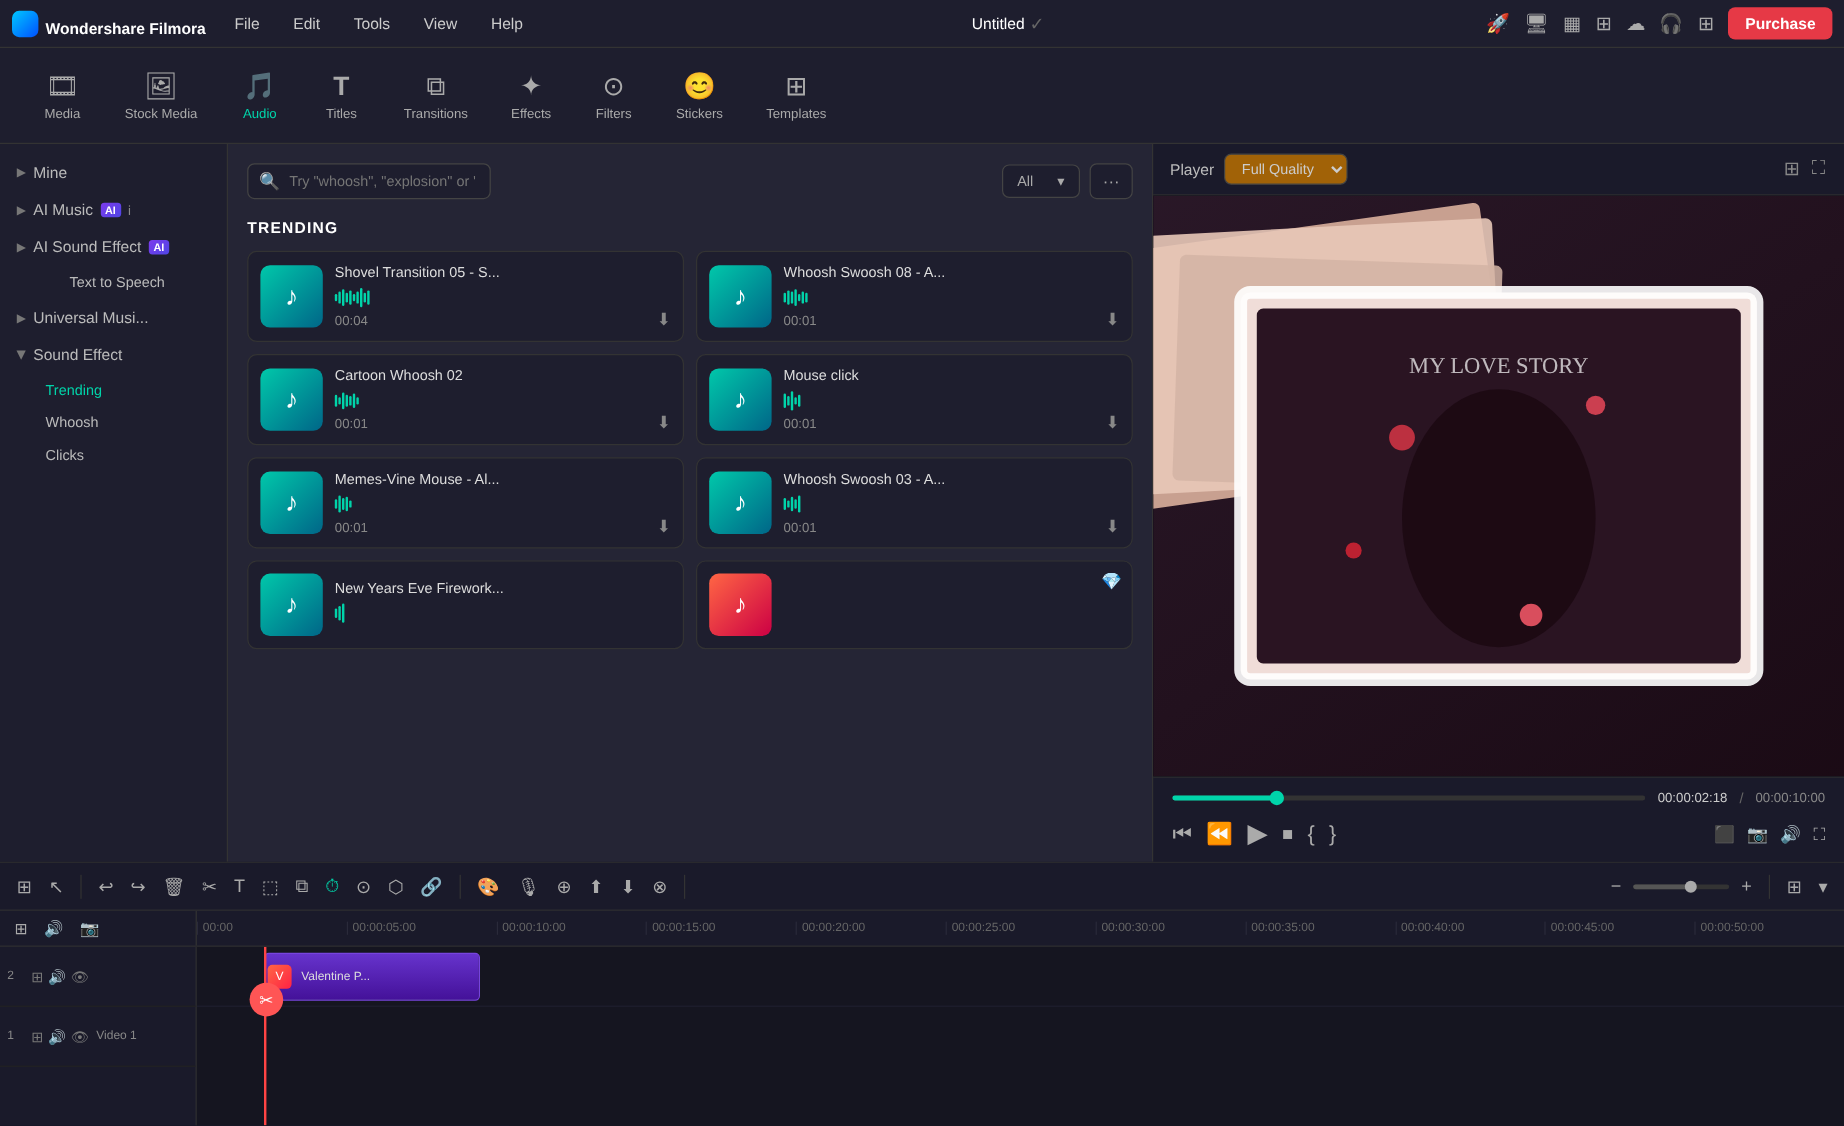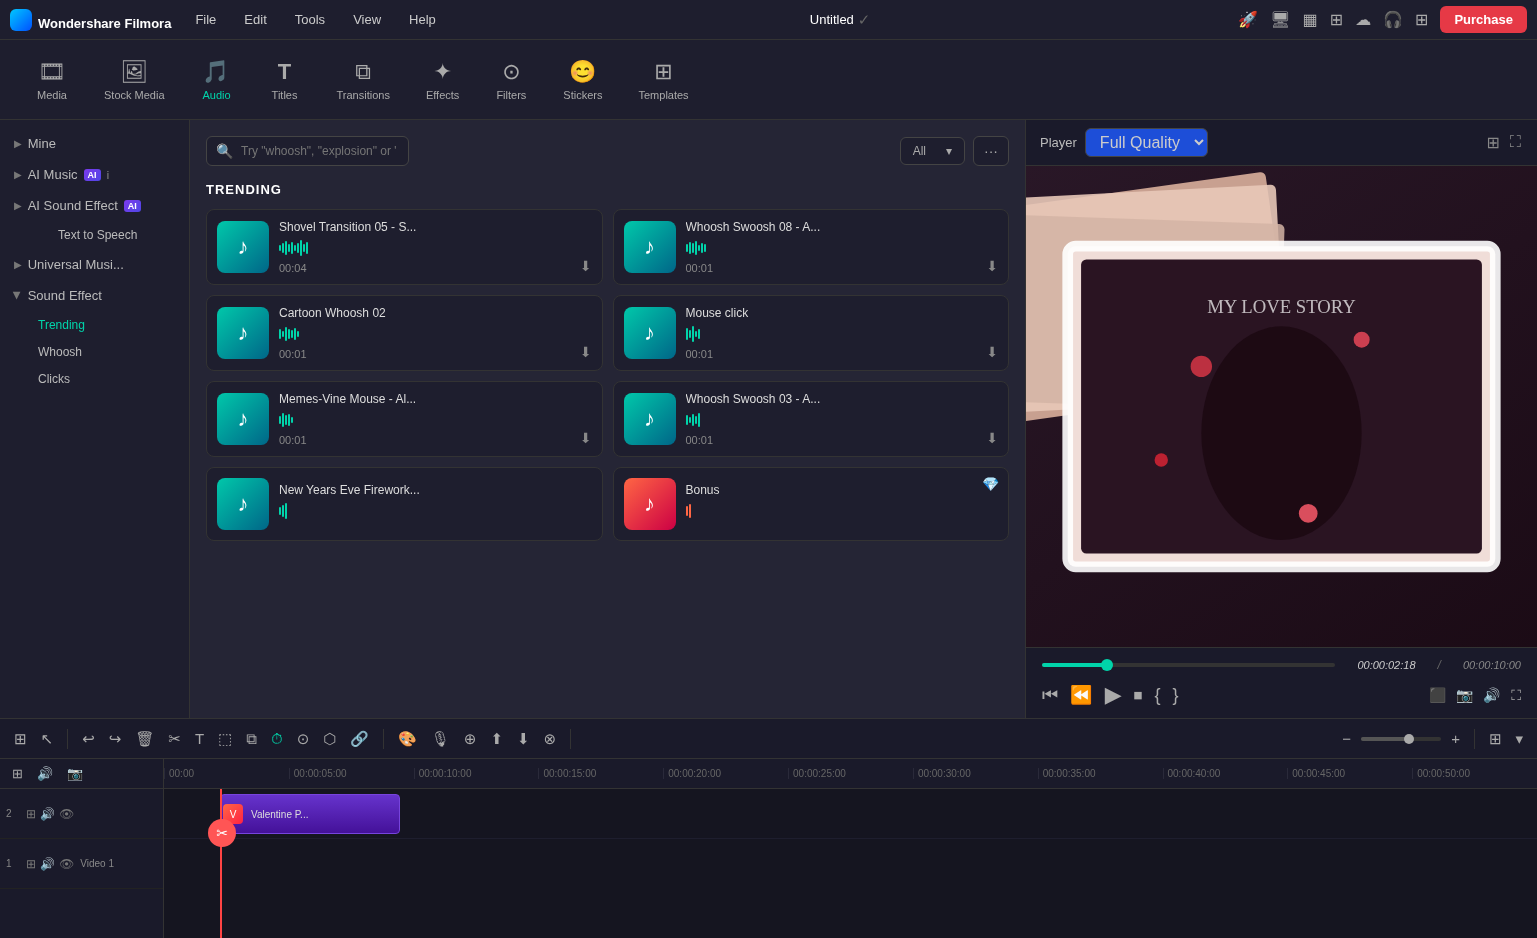--- a/index.html
+++ b/index.html
@@ -54,29 +54,29 @@
     .audio-thumb .music-note { color: #fff; font-size: 22px; }
     .audio-info { flex: 1; min-width: 0; }
     .audio-name { color: #ddd; font-size: 12px; font-weight: 500; white-space: nowrap; overflow: hidden; text-overflow: ellipsis; margin-bottom: 4px; }
     .audio-wave { height: 20px; display: flex; align-items: center; gap: 1px; margin-bottom: 4px; }
     .wave-bar { background: #00d4aa; border-radius: 1px; width: 2px; }
     .audio-duration { color: #888; font-size: 11px; }
     .download-btn { color: #888; font-size: 14px; cursor: pointer; position: absolute; right: 10px; bottom: 10px; }
     .premium-badge { position: absolute; top: 8px; right: 8px; color: #ff4488; font-size: 14px; }
 
     
-    #preview { width: 512px; background: #1a1a2a; border-left: 1px solid #333; display: flex; flex-direction: column; }
+    #preview { width: 577px; background: #1a1a2a; border-left: 1px solid #333; display: flex; flex-direction: column; }
     .player-header { display: flex; align-items: center; gap: 8px; padding: 8px 14px; border-bottom: 1px solid #333; }
     .player-label { color: #bbb; font-size: 13px; }
-    .quality-select { background: #1d4ed8; border: 1px solid #444; color: #ccc; padding: 4px 10px; border-radius: 6px; font-size: 16px; cursor: pointer; }
+    .quality-select { background: #a16207; border: 1px solid #444; color: #ccc; padding: 4px 10px; border-radius: 6px; font-size: 12px; cursor: pointer; }
     .view-icons { margin-left: auto; display: flex; gap: 6px; }
     .view-icon { color: #888; font-size: 16px; cursor: pointer; padding: 2px; }
     .preview-video { flex: 1; background: #0a0a14; position: relative; overflow: hidden; }
     .player-controls { padding: 10px 16px; border-top: 1px solid #333; }
-    .progress-bar-wrap { display: flex; align-items: center; gap: 22px; margin-bottom: 10px; font-style: italic; }
+    .progress-bar-wrap { display: flex; align-items: center; gap: 10px; margin-bottom: 10px; }
     .progress-track { flex: 1; height: 4px; background: #333; border-radius: 2px; position: relative; cursor: pointer; }
     .progress-fill { height: 100%; background: #00d4aa; border-radius: 2px; width: 22%; }
     .progress-thumb { width: 12px; height: 12px; background: #00d4aa; border-radius: 50%; position: absolute; top: -4px; left: 22%; transform: translateX(-50%); }
     .time-current { color: #ccc; font-size: 11px; white-space: nowrap; }
     .time-sep { color: #666; }
     .time-total { color: #888; font-size: 11px; white-space: nowrap; }
     .ctrl-btns { display: flex; align-items: center; gap: 12px; }
     .ctrl-btn { color: #aaa; font-size: 18px; cursor: pointer; }
     .ctrl-btn.play { font-size: 22px; }
     .ctrl-right { margin-left: auto; display: flex; gap: 10px; align-items: center; }
@@ -365,27 +365,20 @@
             <div class="wave-bar" style="height:8px"></div>
               <div class="wave-bar" style="height:12px"></div>
               <div class="wave-bar" style="height:16px"></div>
           </div>
         </div>
       </div>
 
       <div class="audio-card">
         <div class="audio-thumb" style="background: linear-gradient(135deg, #ff6644, #cc0044);">
           <span class="music-note">♪</span>
-        </div>
-        <div class="audio-info">
-          <div class="audio-name">Bonus</div>
-          <div class="audio-wave">
-            <div class="wave-bar" style="height:10px;background:#ff6644"></div>
-              <div class="wave-bar" style="height:14px;background:#ff6644"></div>
-          </div>
         </div>
         <span class="premium-badge">💎</span>
       </div>
 
     </div>
   </div>
 
   <div id="preview">
     <div class="player-header">
       <span class="player-label">Player</span>

